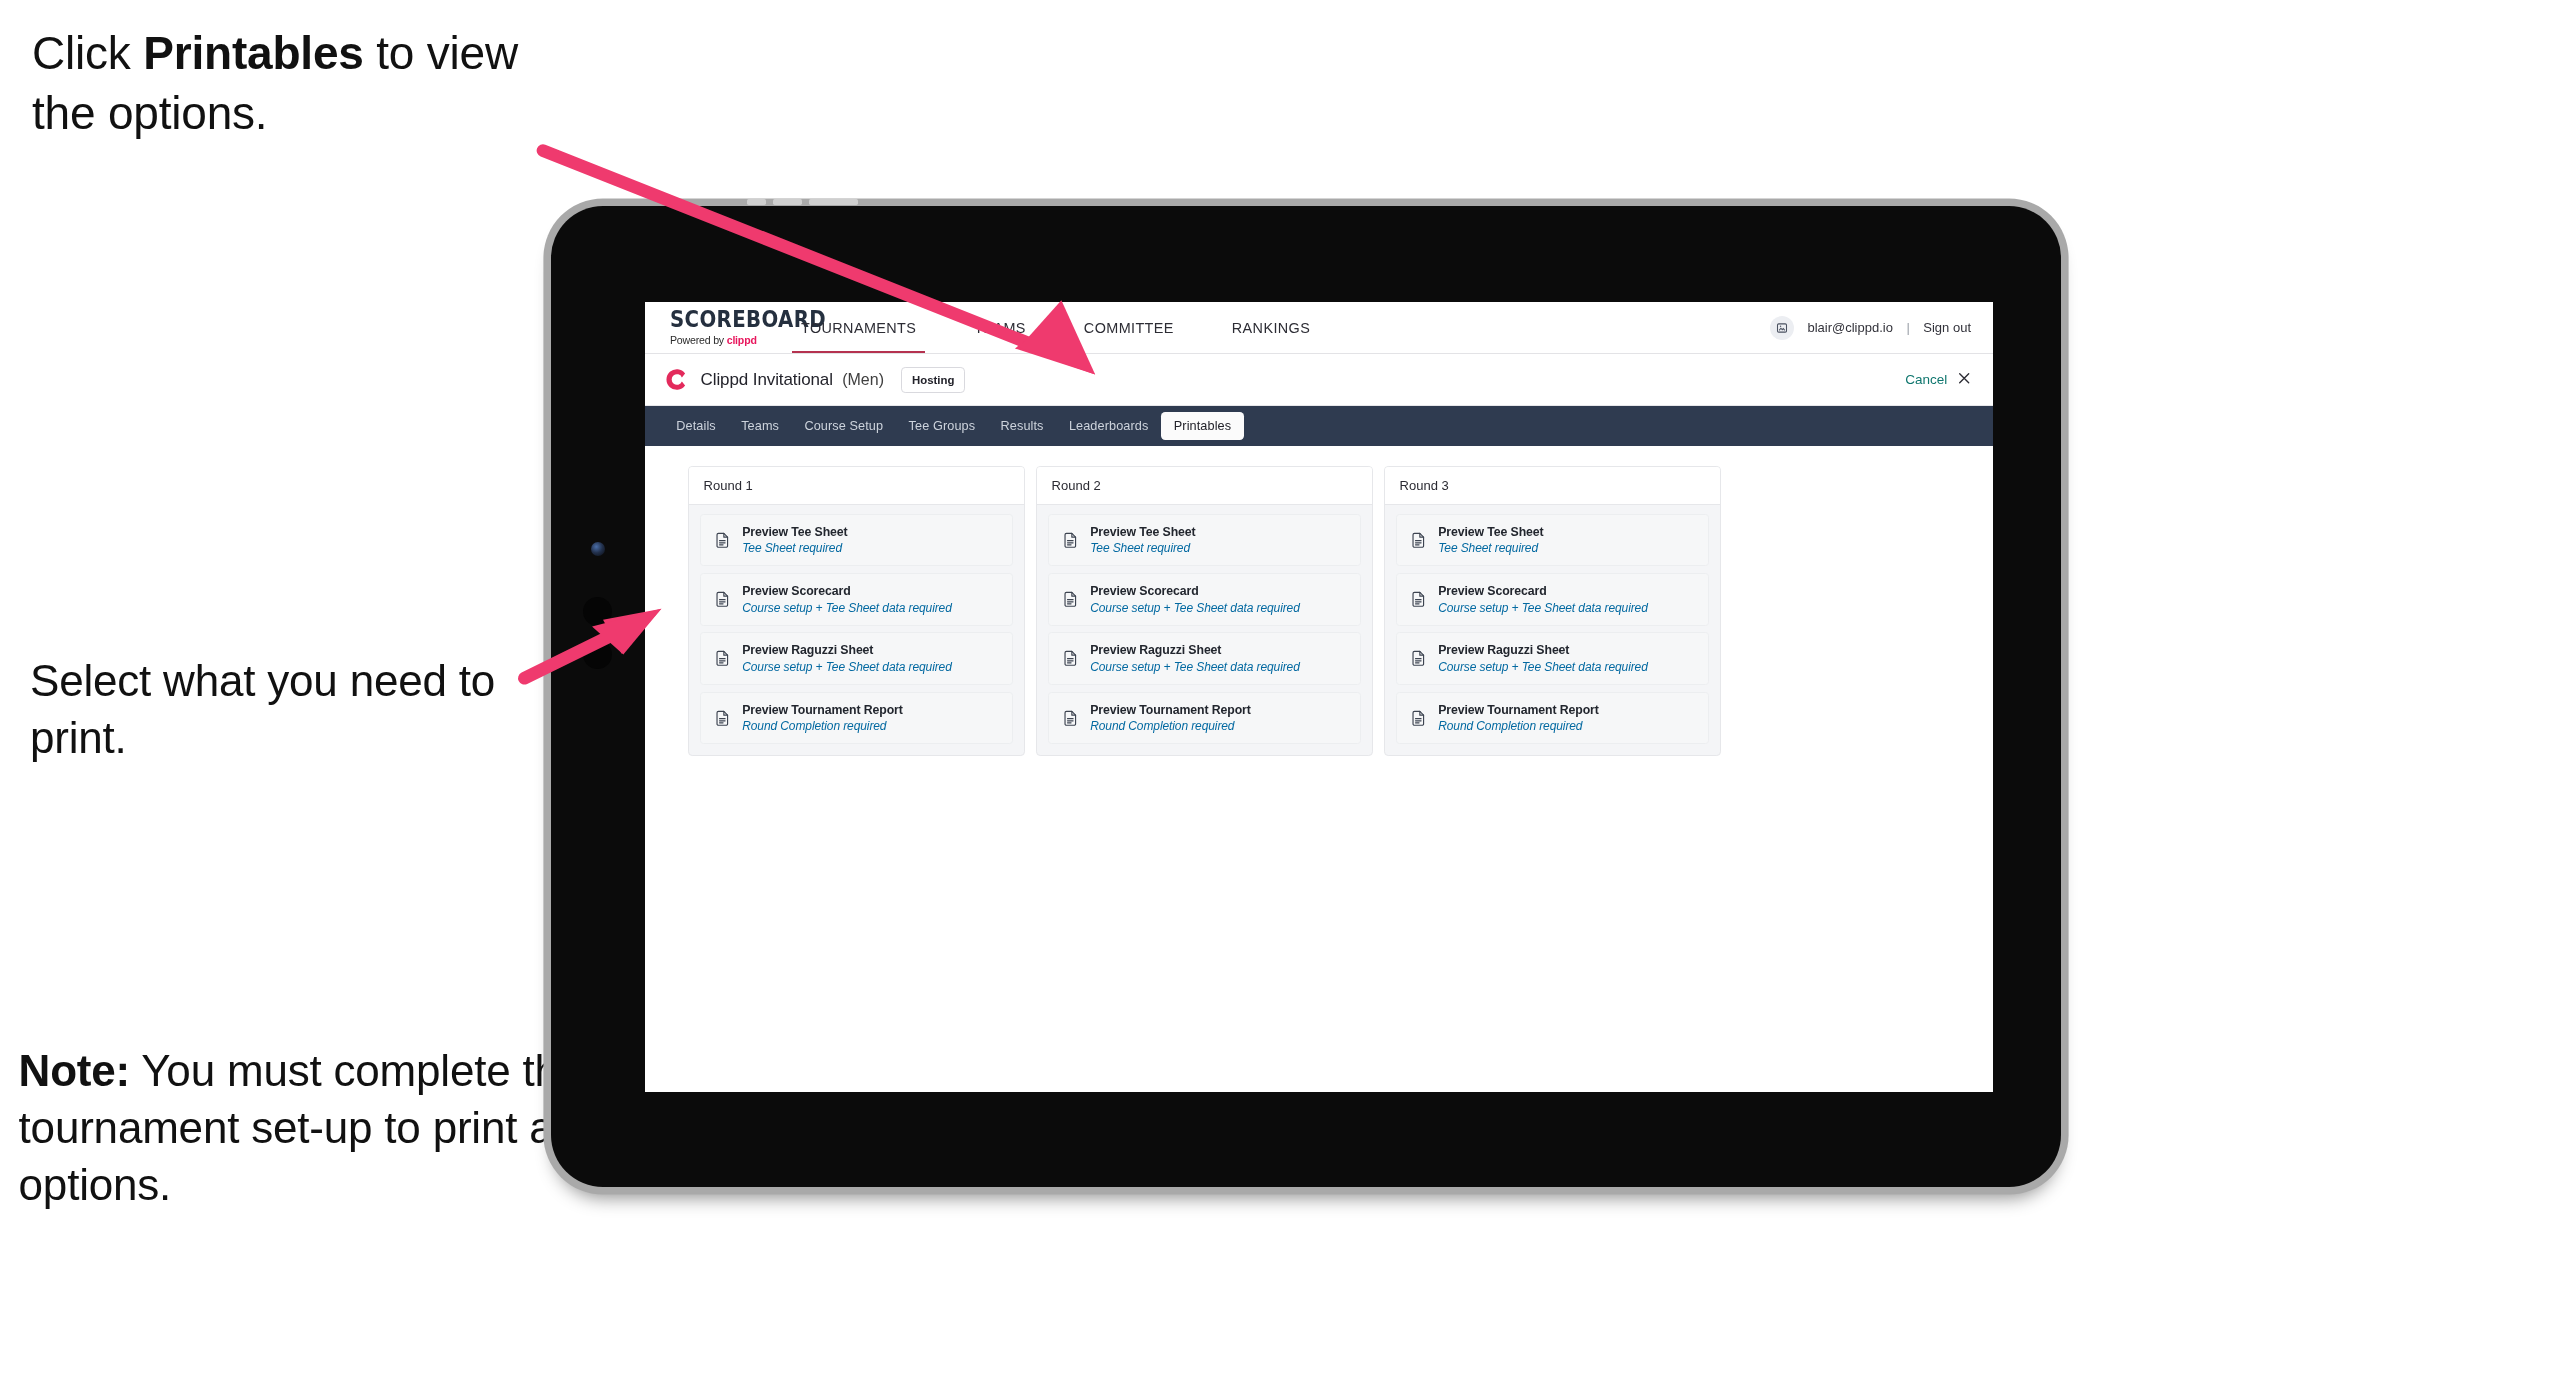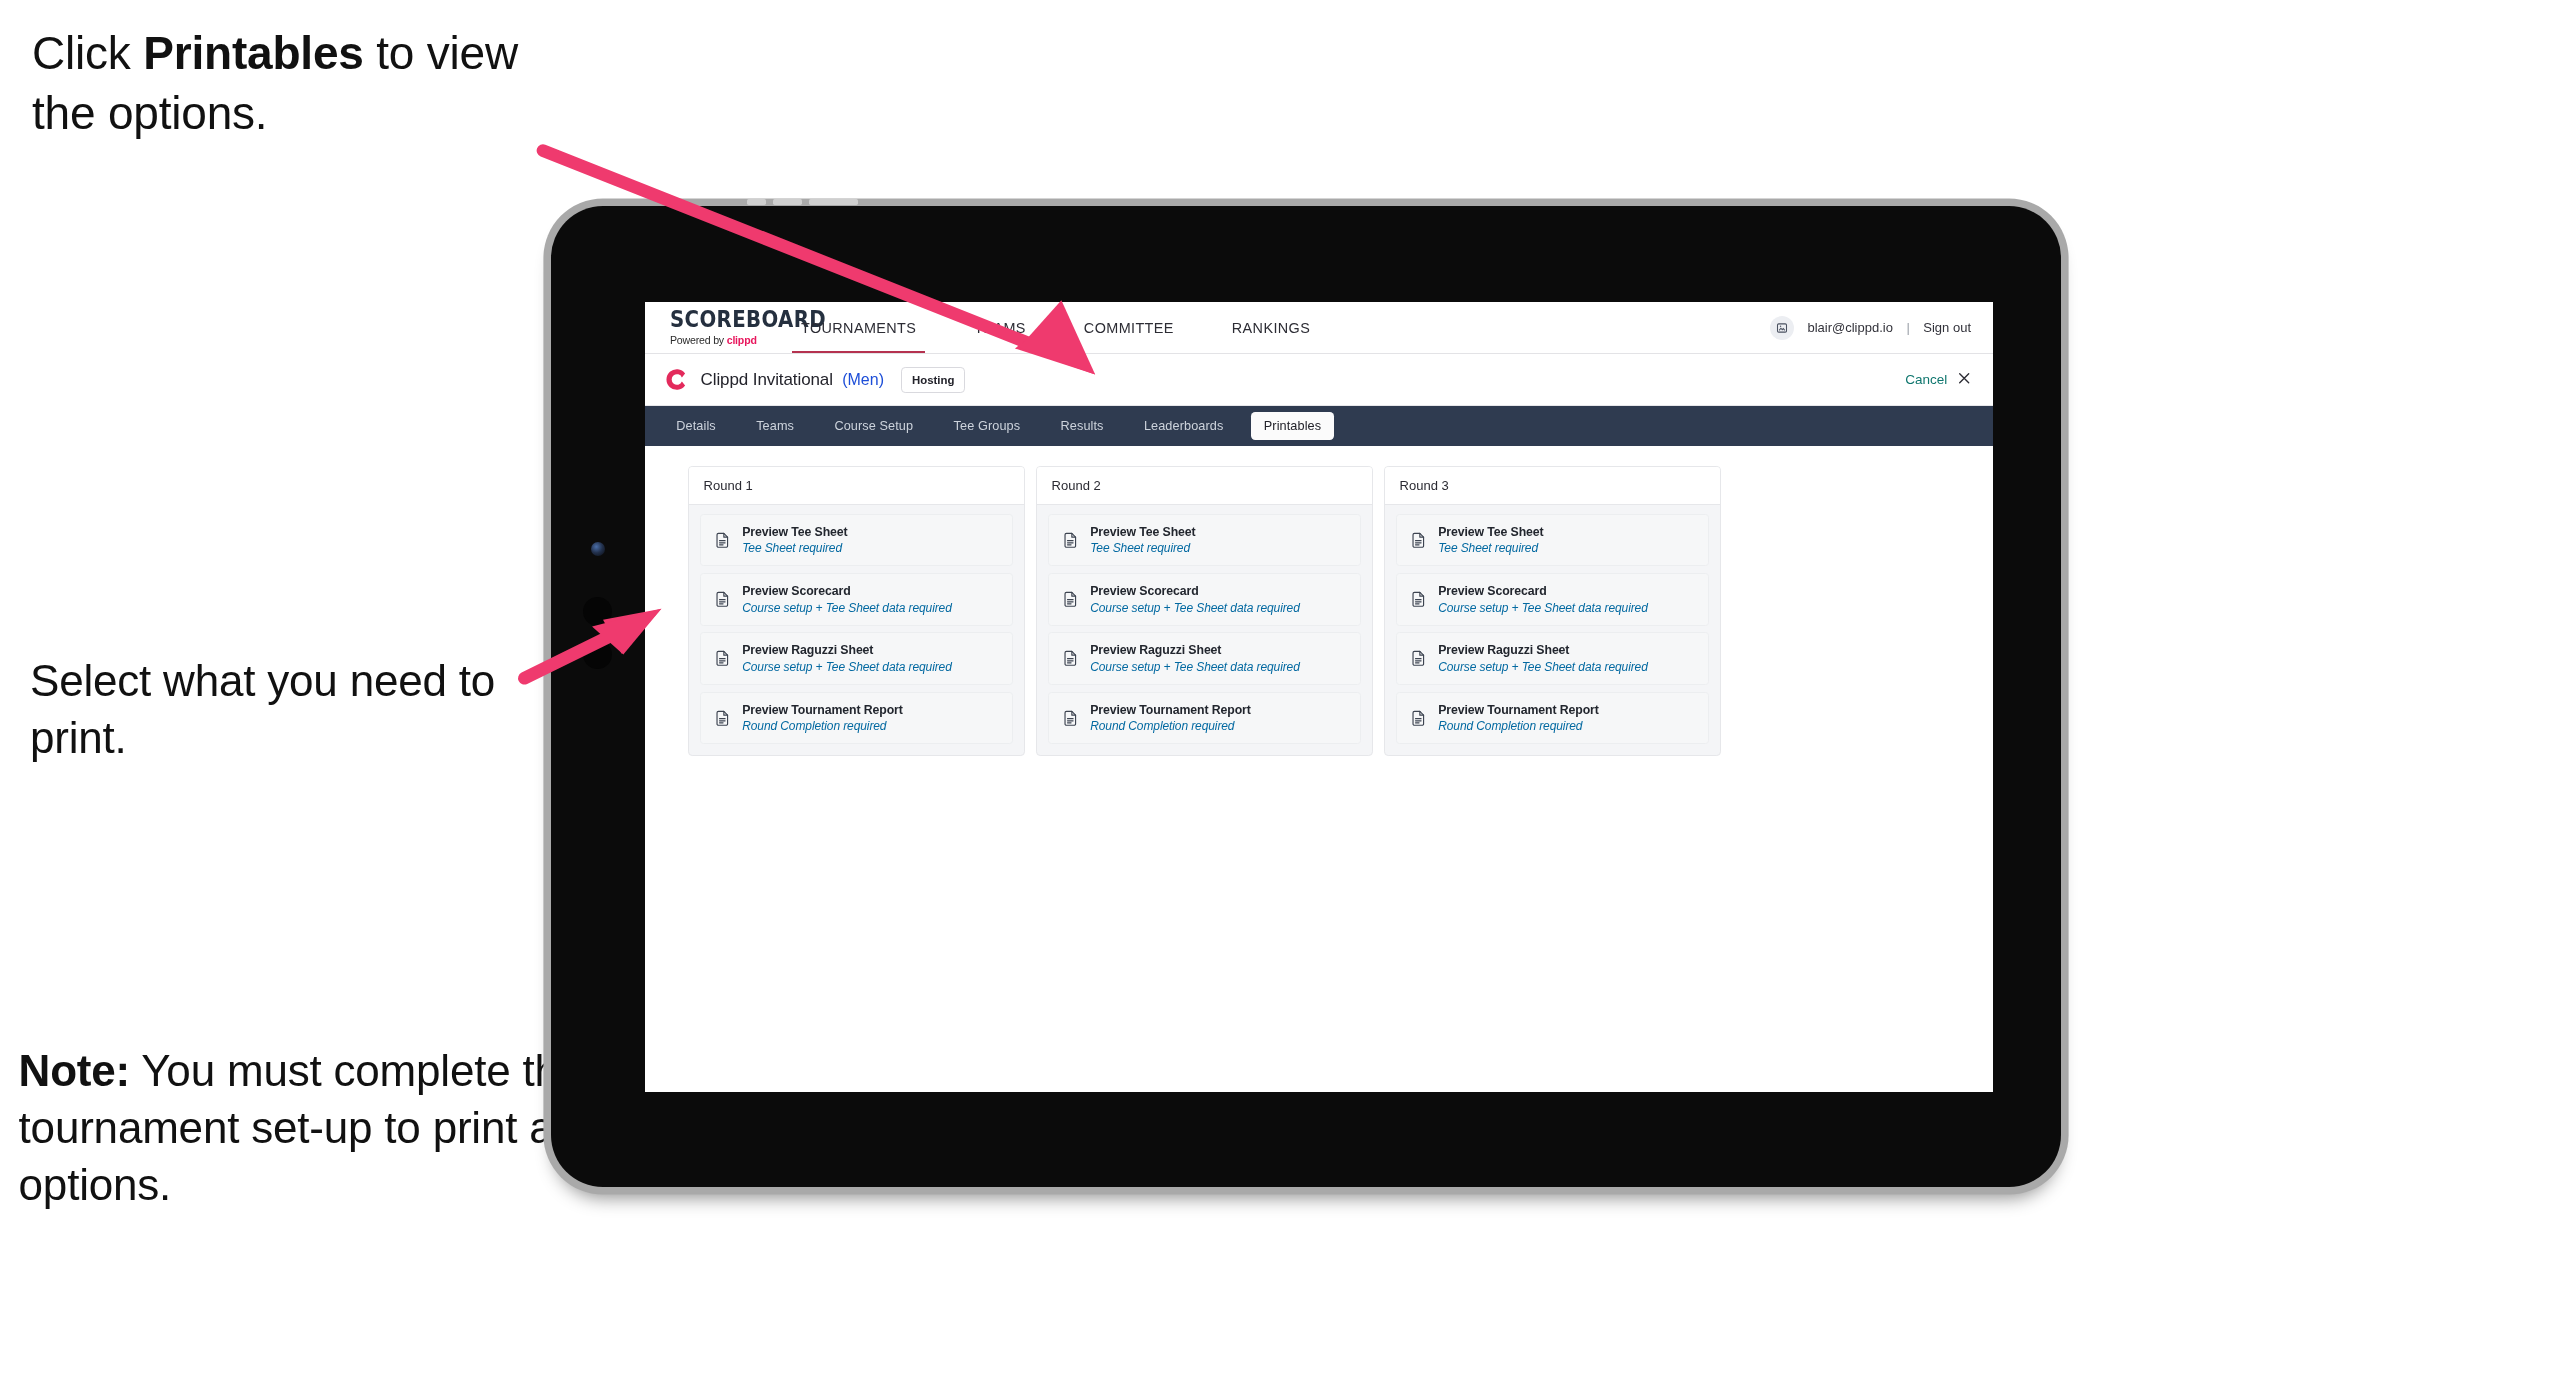--- a/index.html
+++ b/index.html
@@ -61,29 +61,29 @@
   .acct { font-size:13px; color:#32323a; }
   .sep { color:#9aa0a8; font-size:13px; }
   .signout { font-size:13px; color:#32323a; }
 
   
   .tbar { height:52px; background:#fff; display:flex; align-items:center; padding:0 22px 0 18.6px;
           border-bottom:0.8px solid #e7e7ea; }
   .c-logo { width:25px; height:25px; margin-right:12px; display:flex; align-items:center; }
   .c-logo svg { width:25px; height:25px; }
   .t-name { font-size:17px; color:#24242c; letter-spacing:-0.1px; }
-  .t-gender { font-size:16px; color:#1d4ed8; margin-left:9.3px; }
+  .t-gender { font-size:16px; color:#404040; margin-left:9.3px; }
   .t-badge { margin-left:17px; font-size:11.4px; font-weight:700; color:#22222a;
              border:0.8px solid #d9d9de; border-radius:4.2px; padding:6px 10px; background:#fff; }
   .t-cancel { margin-left:auto; display:flex; align-items:center; gap:9.3px;
               font-size:13.5px; color:#0f766e; }
   .t-cancel svg { width:14.4px; height:14.4px; }
 
   
-  .tabbar { height:40px; background:#2f3b50; display:flex; align-items:center; padding-left:18.6px; gap:15px; }
+  .tabbar { height:40px; background:#2f3b50; display:flex; align-items:center; padding-left:18.6px; gap:0; }
   .tab { font-size:12.7px; color:#cdd3dc; padding:0 12.7px; height:28px; display:flex; align-items:center;
          border-radius:4.2px; letter-spacing:0.1px; }
   .tab.active { background:#fbfbfb; color:#22222a; font-weight:400; }
 
   
   .content { background:#fff; height:658px; padding:19.5px 18.6px 0 18.6px; display:flex; gap:11px; align-items:flex-start;margin-left:24px; }
   .round-card { width:337px; background:#f4f5f7; border:0.8px solid #e6e7ea; border-radius:4.2px; overflow:hidden; }
   .round-head { background:#ffffff; border-bottom:0.8px solid #e6e7ea; padding:11px 15px; }
   .round-title { font-size:13px; color:#2b2b33; }
   .round-body { padding:9.3px 11px 11px 11px; display:flex; flex-direction:column; gap:6.8px; }

